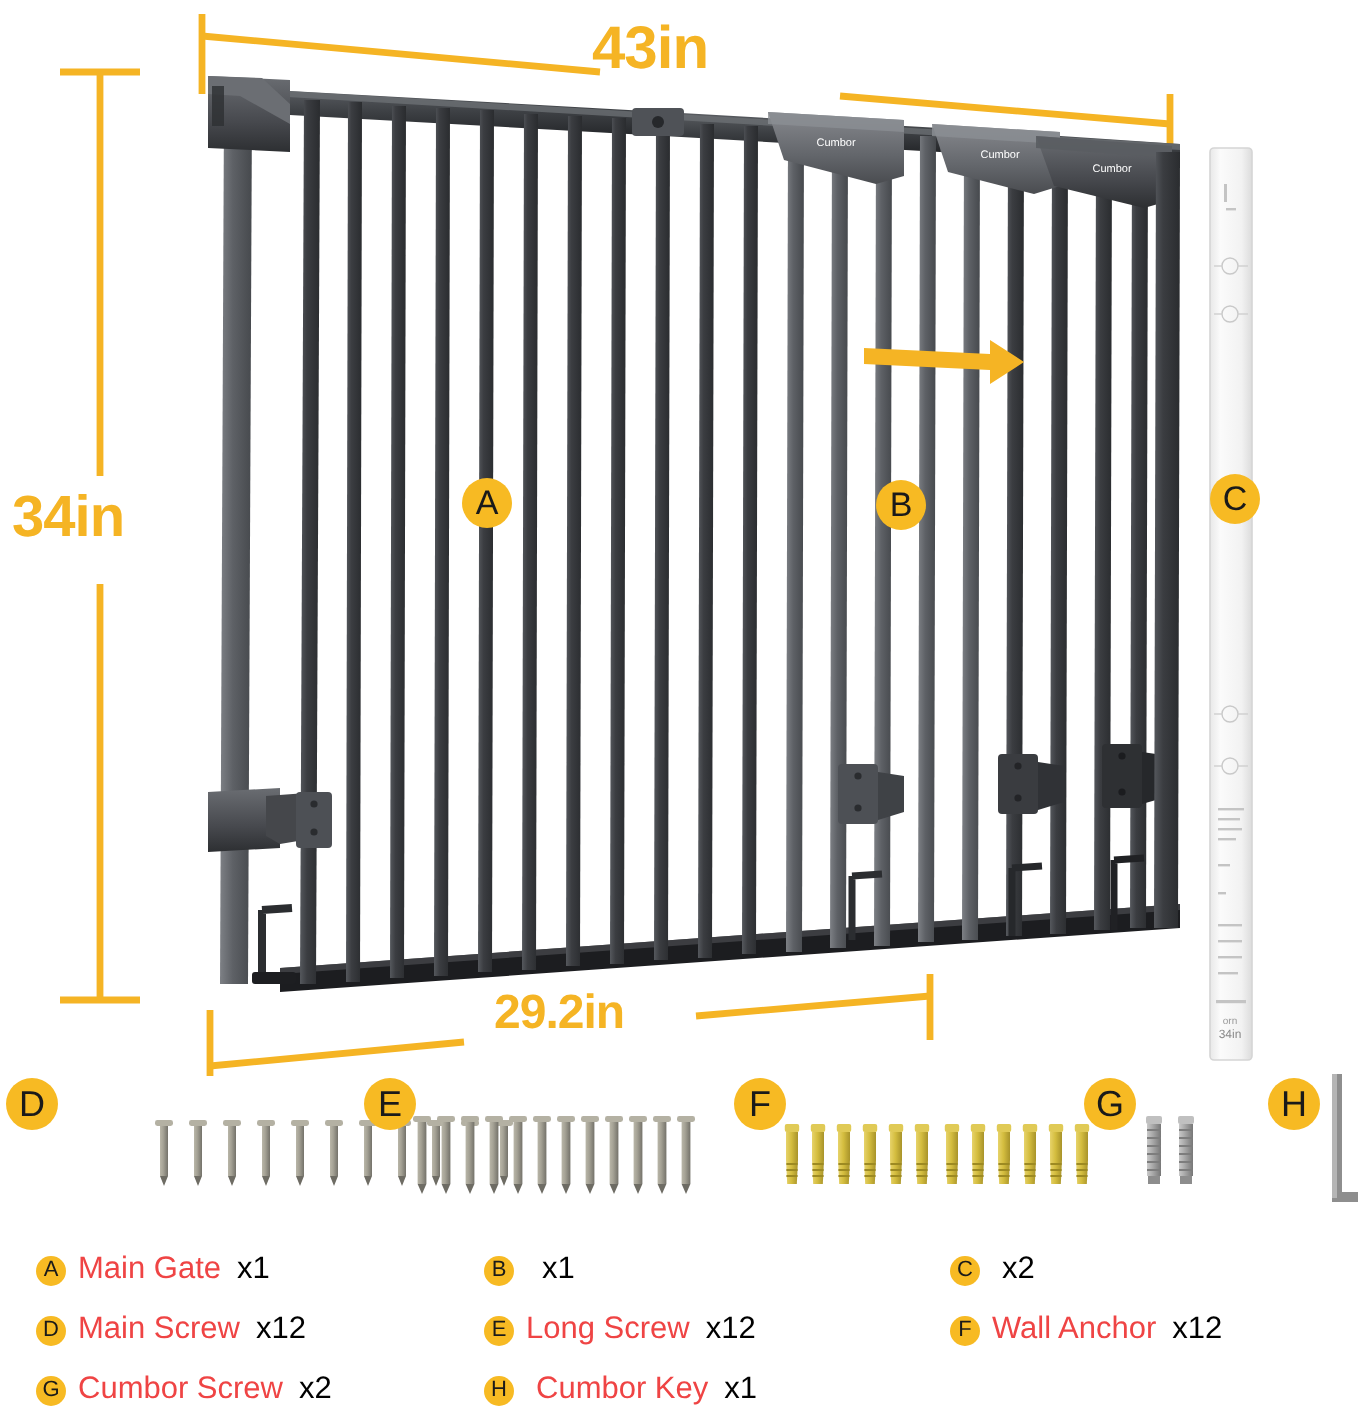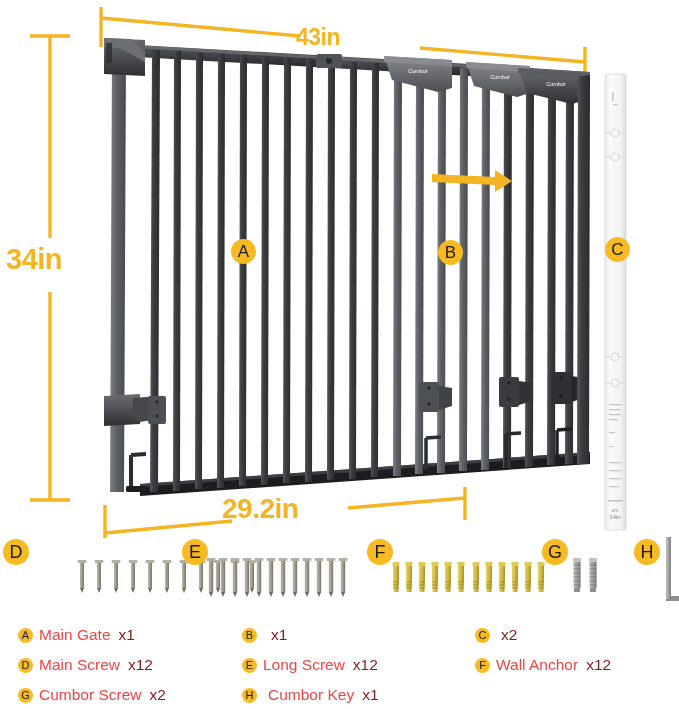--- a/index.html
+++ b/index.html
@@ -30,32 +30,32 @@
   .dim-label {
     position: absolute;
     color: #F5B424;
     font-weight: bold;
     letter-spacing: -0.5px;
     white-space: nowrap;
     user-select: none;
   }
   #dim-top-label {
     left: 296px;
-    top: 24px;
-    font-size: 23px;
+    top: 8px;
+    font-size: 30px;
   }
   #dim-left-label {
     left: 6px;
     top: 243px;
     font-size: 29px;
   }
   #dim-bottom-label {
-    left: 222px;
+    left: 247px;
     top: 493px;
-    font-size: 28px;
+    font-size: 24px;
   }
   
   .callout {
     position: absolute;
     width: 25px;
     height: 25px;
     border-radius: 50%;
     background: #F7BA23;
     color: #1a1a1a;
     font-size: 17px;
@@ -116,21 +116,21 @@
     line-height: 1;
     margin-right: 6px;
     box-sizing: border-box;
   }
   .legend-name {
     font-size: 15.5px;
     color: #ef4444;
   }
   .legend-qty {
     font-size: 15.5px;
-    color: #7f1d1d;
+    color: #000000;
     margin-left: 8px;
   }
 </style>
 </head>
 <body>
 
 <div class="stage">
 
   <svg class="diagram" viewBox="0 0 679 709">
     <defs>

